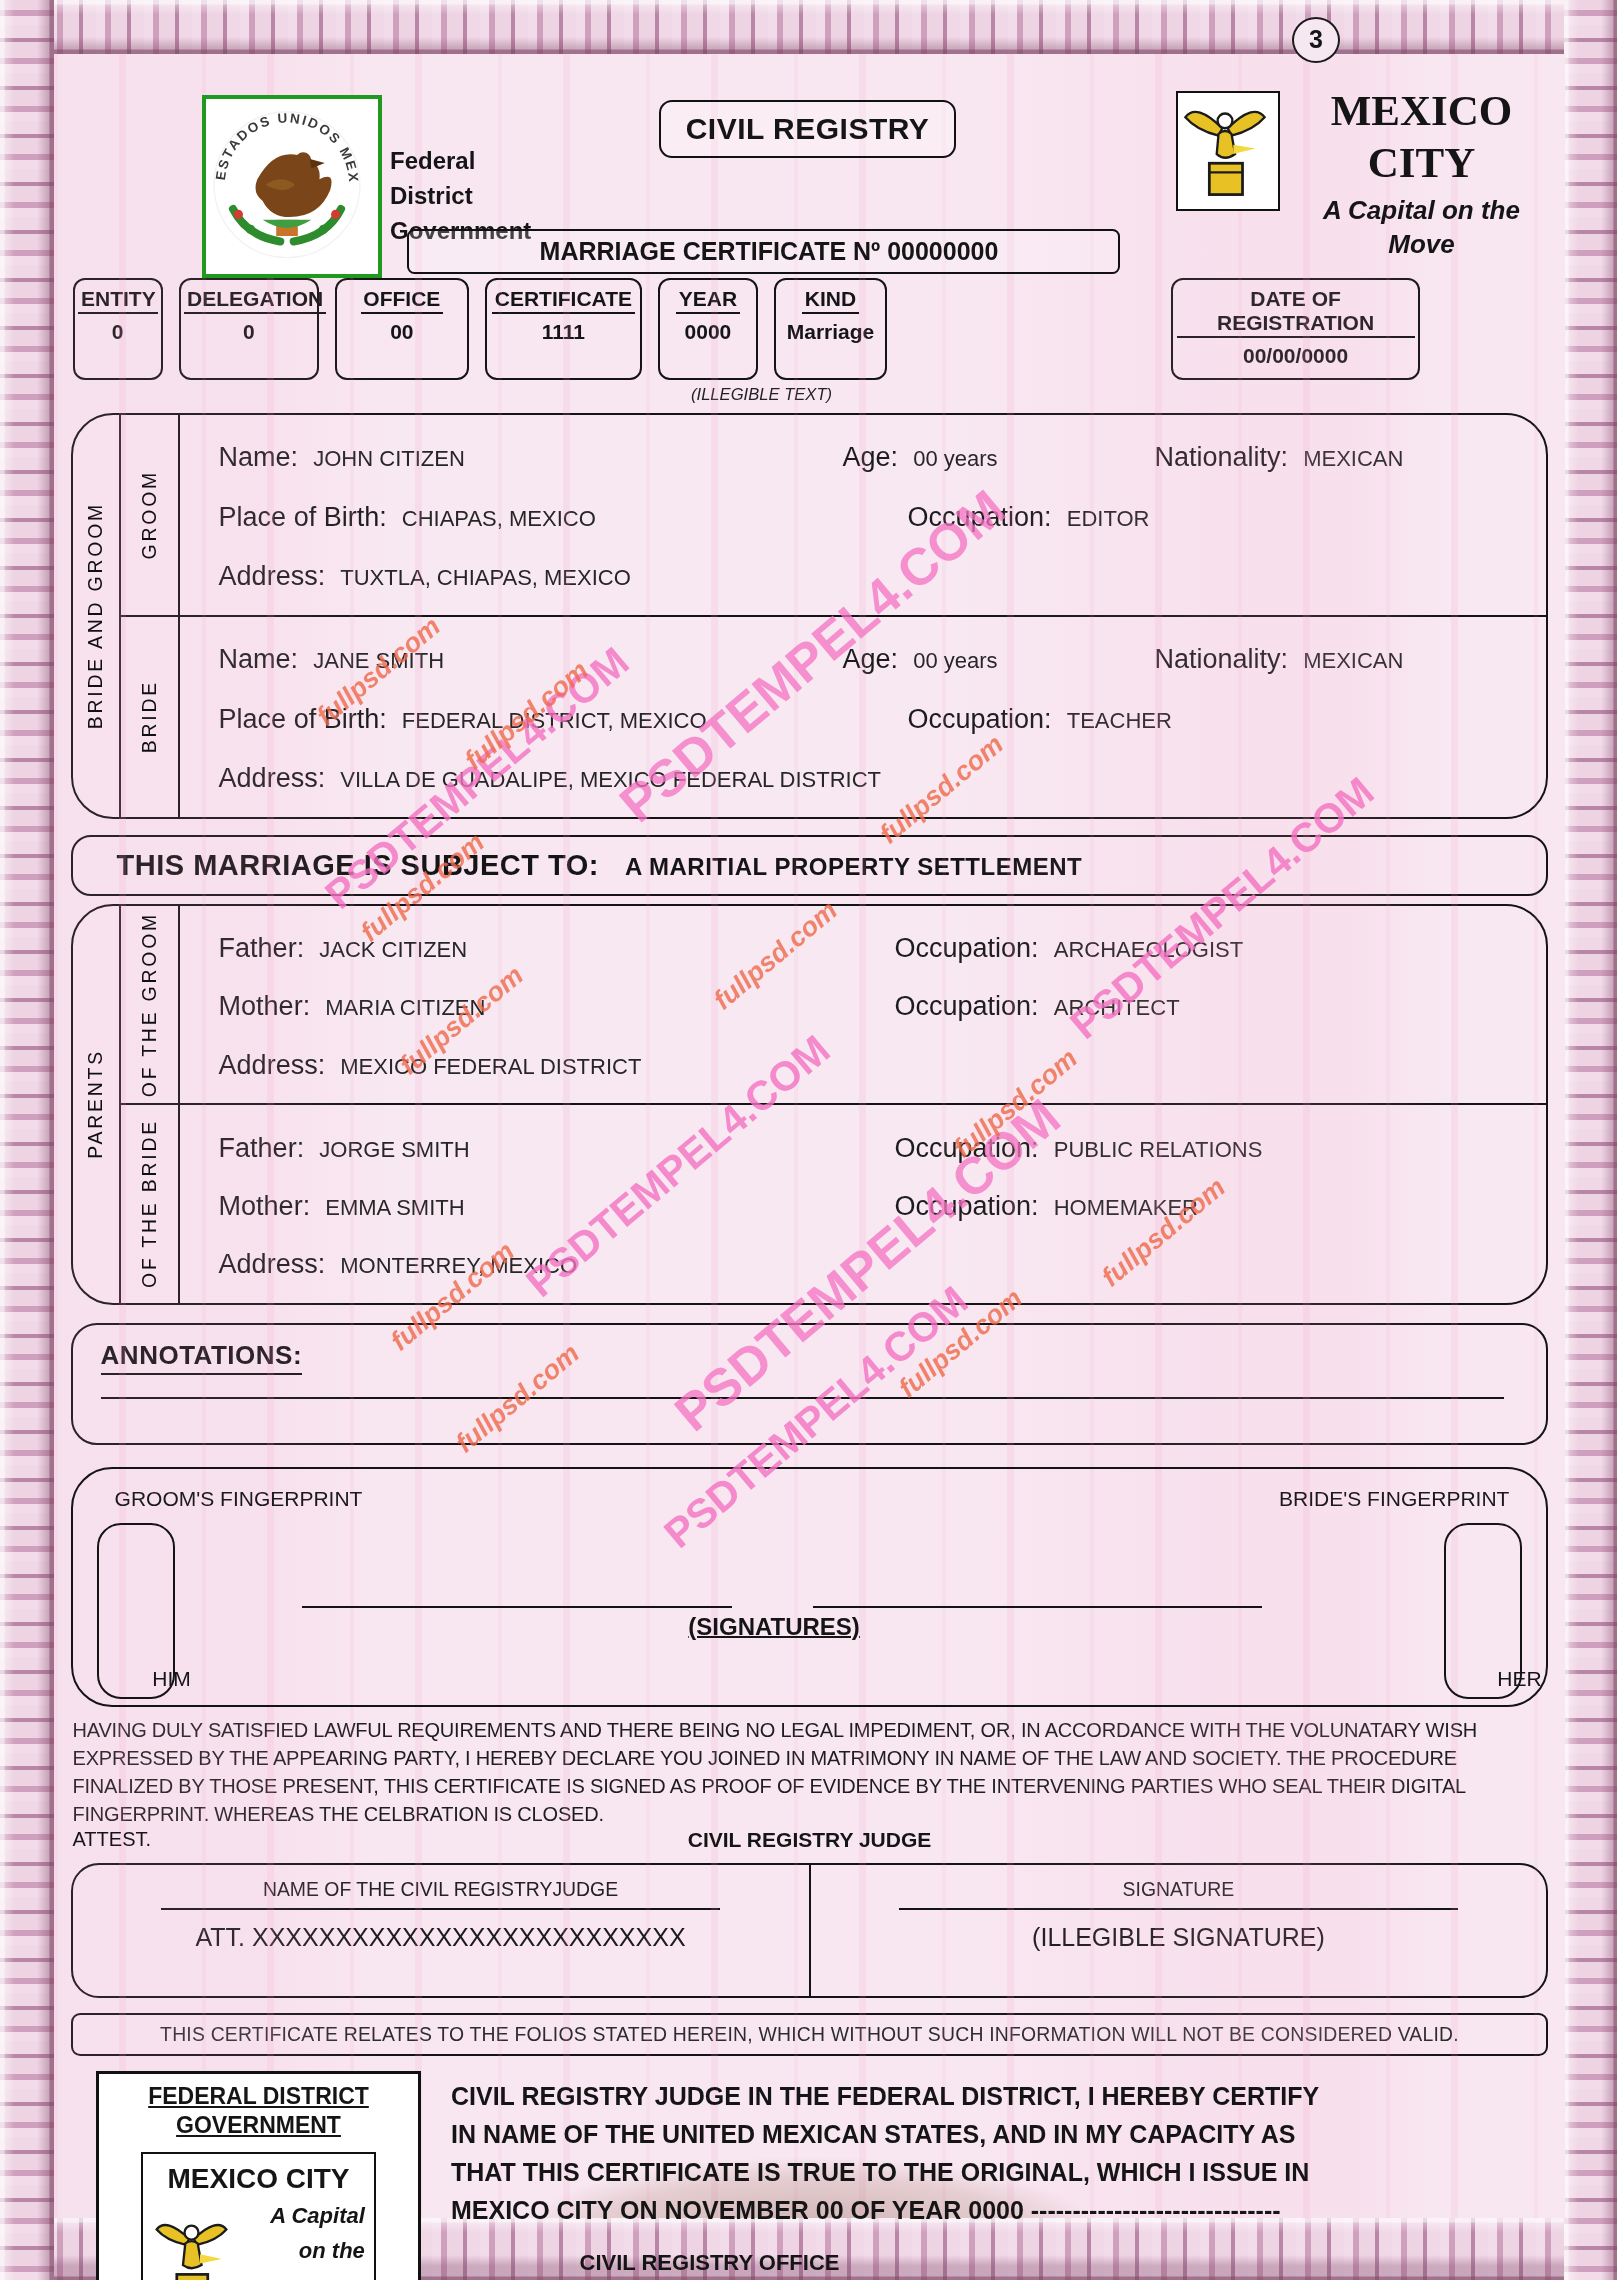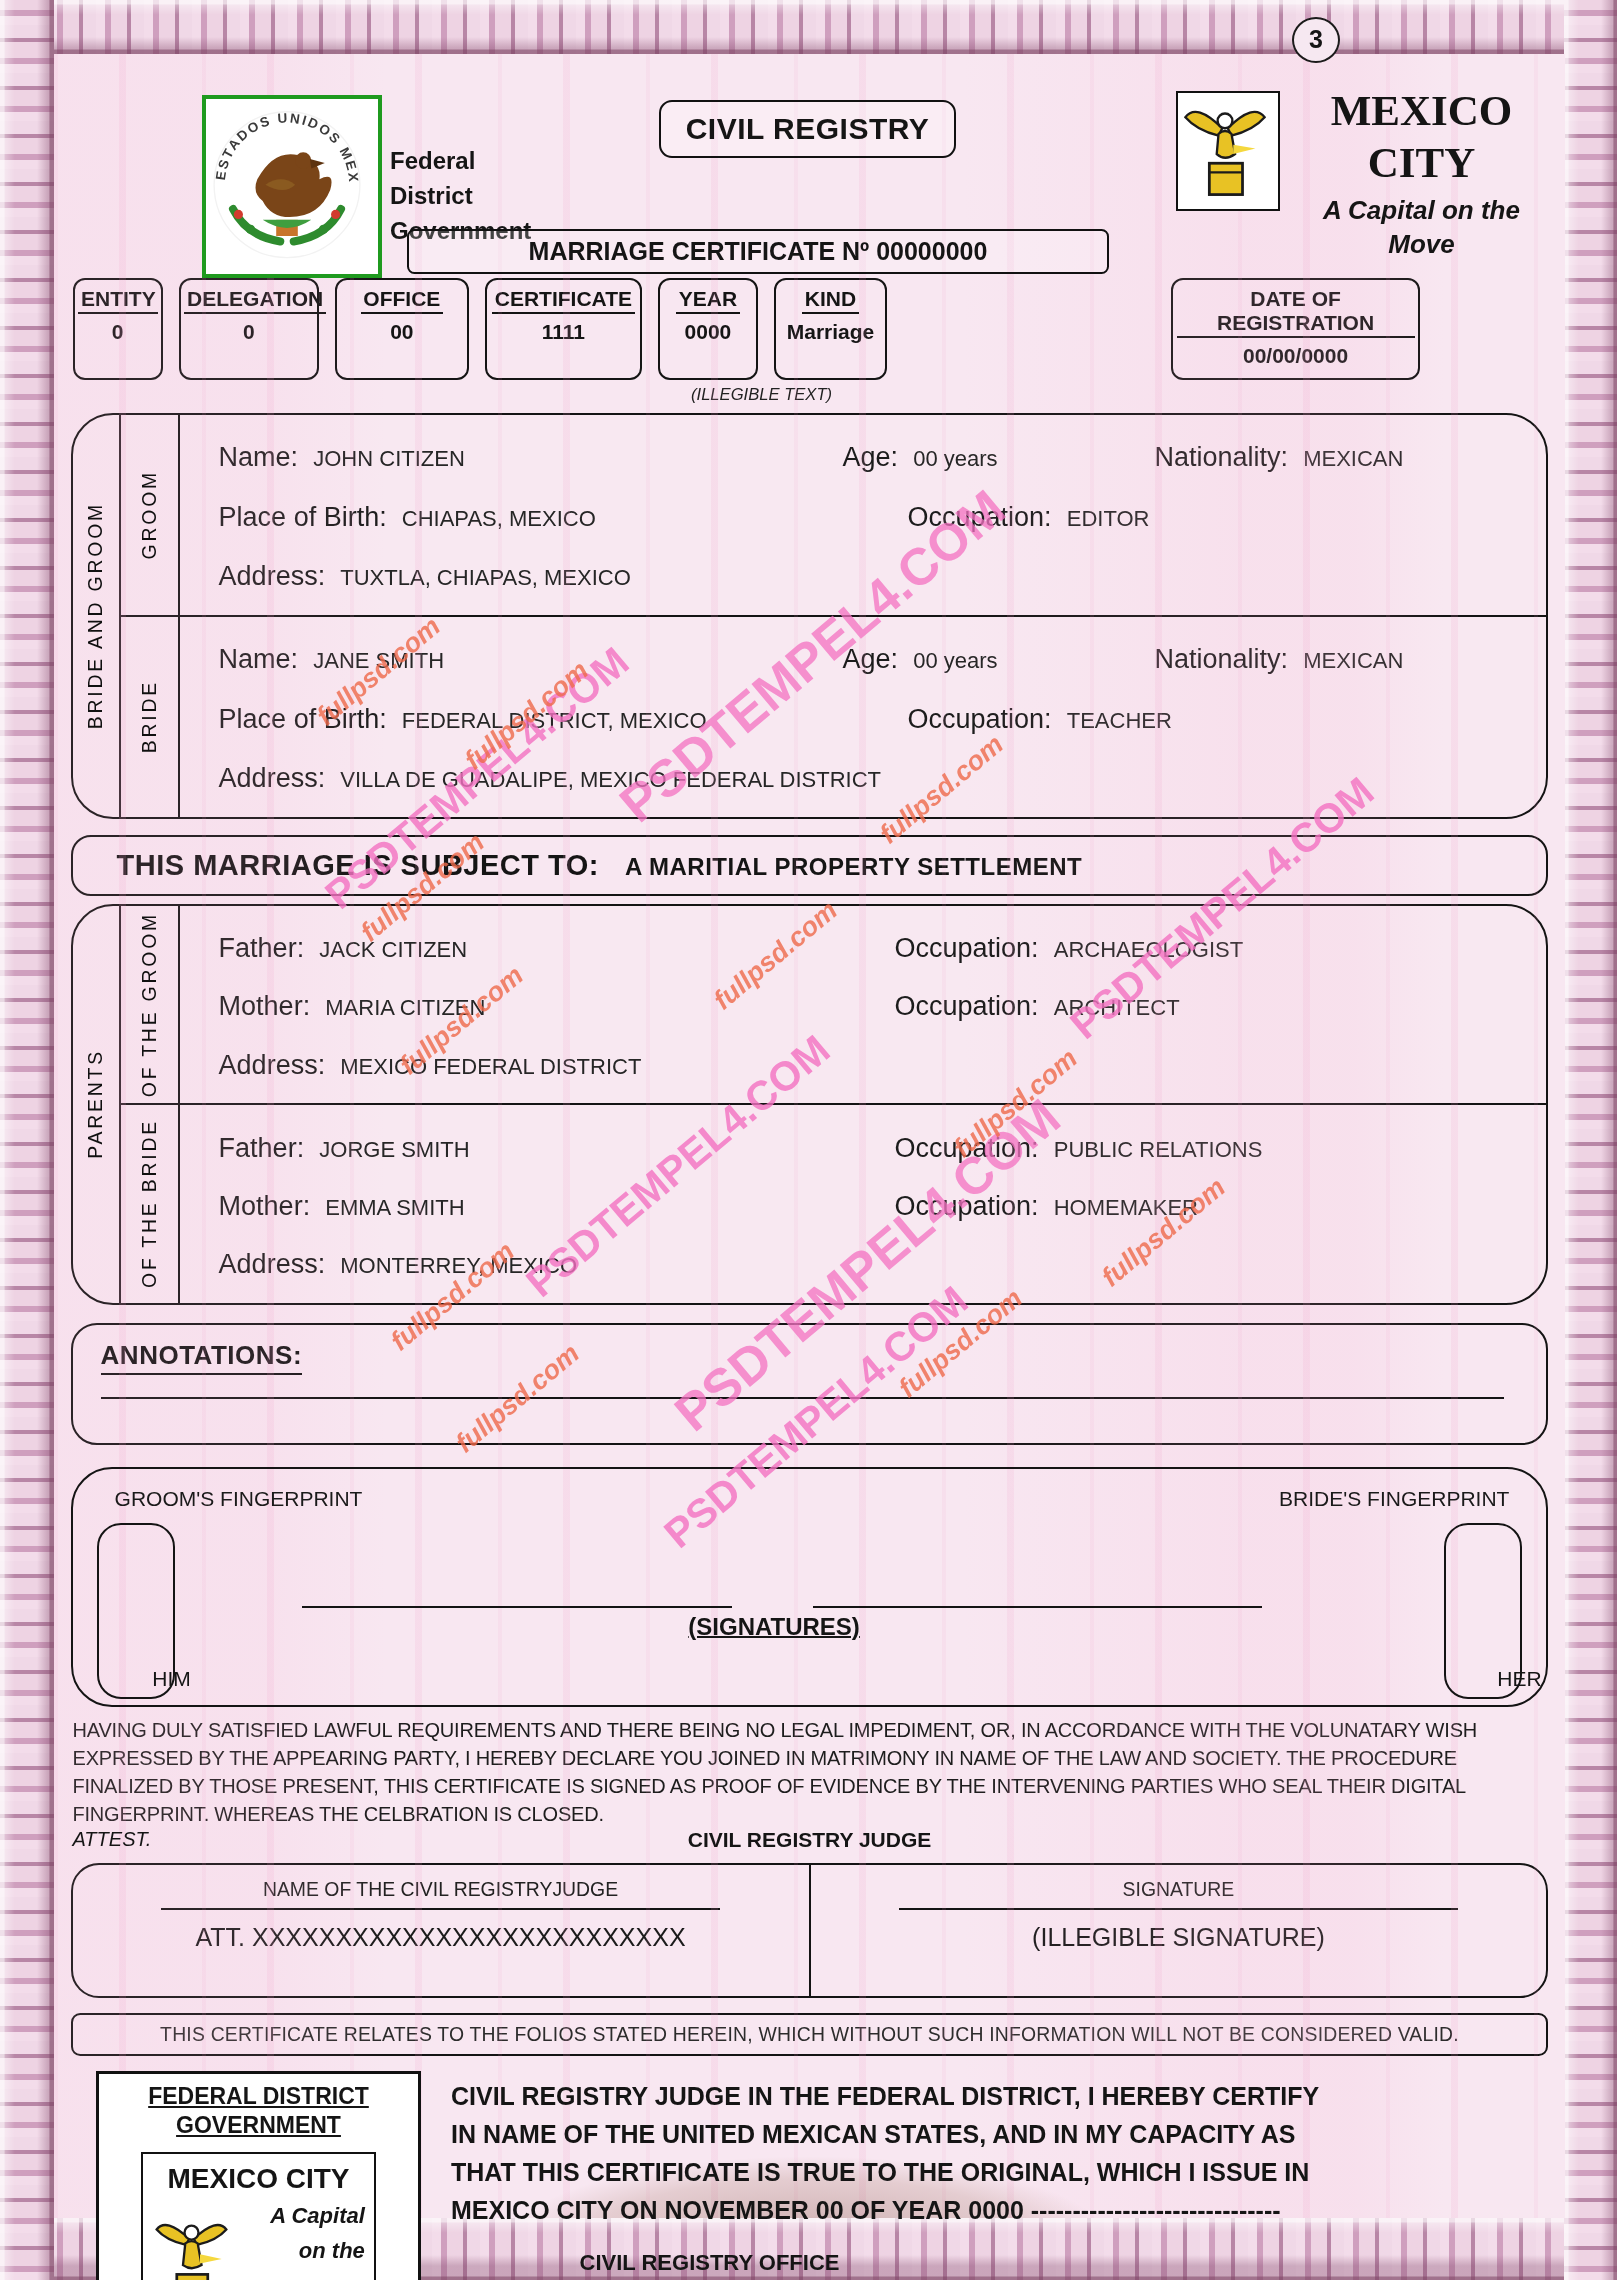--- a/index.html
+++ b/index.html
@@ -37,21 +37,21 @@
       repeating-linear-gradient(90deg, rgba(238,150,195,.10) 0 3.7px, transparent 3.7px 65px, rgba(238,150,195,.14) 65px 72px, transparent 72px 148px),
       linear-gradient(90deg, rgba(244,170,205,.10) 0 14%, transparent 22% 60%, rgba(244,170,205,.12) 78% 86%, transparent 92%);}
 
   
   .hdr{position:relative;height:220px;}
   .coat-box{position:absolute;left:148px;top:41px;width:172px;height:175px;background:#fff;border:4.6px solid #1f9a1f;}
   .gov-lines{position:absolute;left:336px;top:89px;font-weight:bold;font-size:24px;line-height:35px;}
   .cr-box{position:absolute;left:605px;top:46px;width:293px;height:54px;border:2.8px solid #111;border-radius:13px;
     display:flex;align-items:center;justify-content:center;font-weight:bold;font-size:30px;letter-spacing:0.5px;background:rgba(255,255,255,.25);}
   .mc-box{position:absolute;left:353px;top:175px;width:698px;height:41px;border:2.8px solid #111;border-radius:7.4px;
-    display:flex;align-items:center;justify-content:center;font-weight:bold;font-size:25px;background:rgba(255,255,255,.2);}
+    display:flex;align-items:center;justify-content:center;font-weight:bold;font-size:25px;background:rgba(255,255,255,.2);padding-left:11px;}
   .angel-box{position:absolute;left:1122px;top:37px;width:100px;height:116px;background:#fff;border:2.8px solid #111;}
   .mexico-city{position:absolute;left:1227px;top:31px;width:281px;text-align:center;}
   .mexico-city .big{font-family:"Liberation Serif",serif;font-weight:bold;font-size:43px;line-height:52px;}
   .mexico-city .tag{font-weight:bold;font-style:italic;font-size:26px;line-height:34px;margin-top:3.7px;}
 
   
   .fields-row{display:flex;gap:15.7px;padding:0 18.5px;margin-top:3.7px;}
   .fbox{border:2.8px solid #141414;border-radius:12px;text-align:center;padding:7.4px 3.7px 9.2px;}
   .fbox .lab{display:inline-block;font-weight:bold;font-size:21px;border-bottom:2.8px solid #141414;padding:0 2.8px 0.9px;}
   .fbox .val{font-size:21px;font-weight:bold;margin-top:6.5px;}
@@ -91,21 +91,21 @@
   .fp-box.him{left:24px;} .fp-box.her{right:24px;}
   .fp-name{position:absolute;bottom:5.5px;width:100%;text-align:center;font-size:21px;margin-left:36px;}
   .sig-line{position:absolute;top:137px;border-top:2.8px solid #141414;}
   .sig-line.l1{left:229px;width:430px;} .sig-line.l2{left:740px;width:449px;}
   .sig-cap{position:absolute;top:144px;left:517px;width:369px;text-align:center;font-weight:bold;font-size:24px;
     text-decoration:underline;text-decoration-thickness:2.3px;}
 
   
   .legal{margin:9.2px 18.5px 0;font-size:20px;line-height:28px;color:#1d1d1d;letter-spacing:-0.2px;}
   .attest-row{position:relative;margin:0 18.5px;height:29.5px;font-size:20px;}
-  .attest-row .attest{position:absolute;left:0;top:0;font-style:italic;}
+  .attest-row .attest{position:absolute;left:0;top:0;}
   .attest-row .judge{position:absolute;left:0;width:100%;text-align:center;font-weight:bold;font-size:21px;}
 
   
   .judgebox{border:2.8px solid #141414;border-radius:28px;margin:5.5px 16.6px 0;height:131px;display:flex;}
   .jcol{flex:1;display:flex;flex-direction:column;align-items:center;padding-top:13px;}
   .jcol.left{border-right:2.8px solid #141414;}
   .jcol .lab{font-size:19.4px;color:#222;}
   .jcol .jline{border-top:2.8px solid #141414;width:76%;margin-top:7.4px;}
   .jcol .val{font-size:25px;margin-top:13px;color:#1b1b1b;}
 

